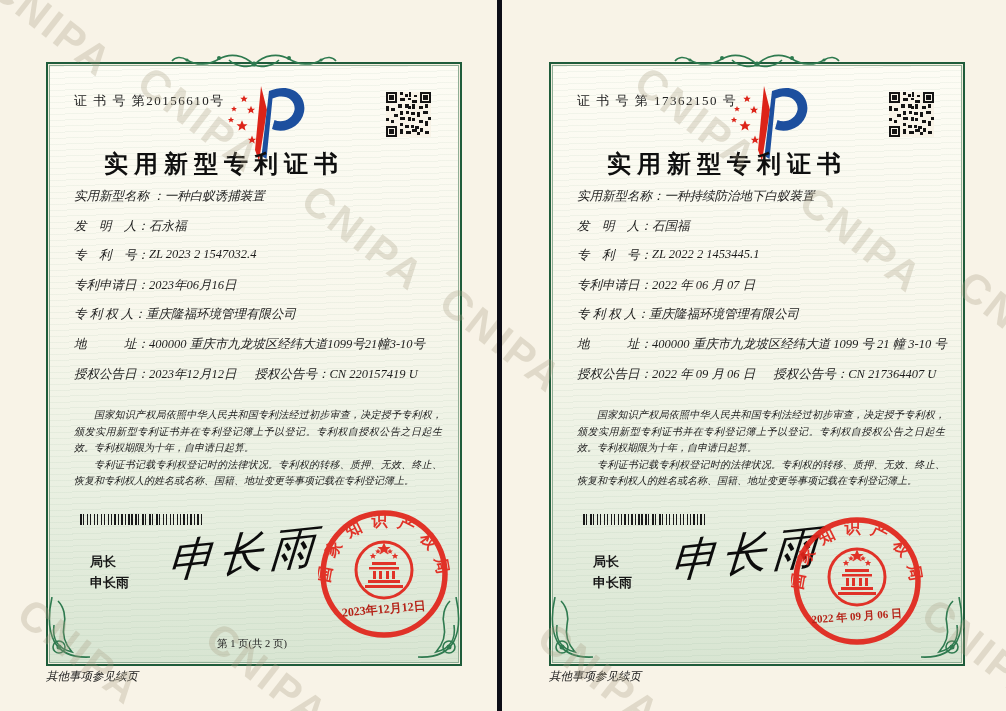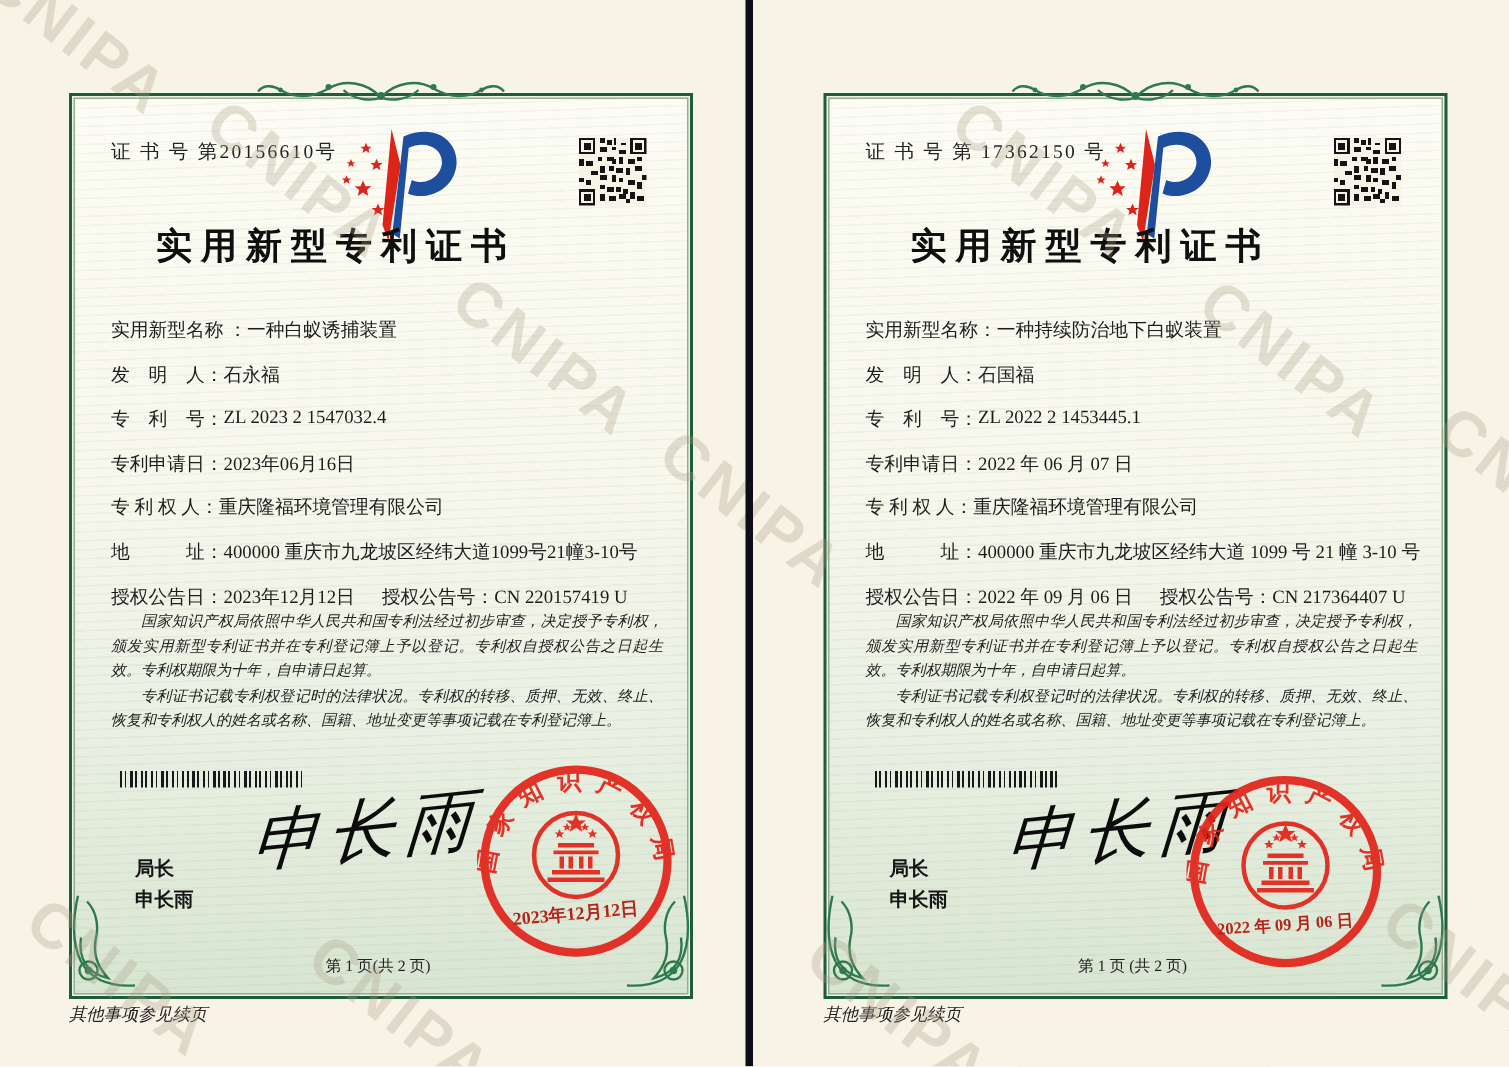--- a/index.html
+++ b/index.html
@@ -23,35 +23,35 @@
   .corner-ornament{position:absolute;bottom:-3px;width:46px;height:70px;}
   .corner-ornament.cl{left:-2px;}
   .corner-ornament.cr{right:-2px;transform:scaleX(-1);}
 
   .cert-no{position:absolute;left:74px;top:92px;font-size:13px;letter-spacing:1.5px;color:#222;}
   .logo{position:absolute;left:220px;top:84px;width:88px;height:80px;}
   .qr{position:absolute;left:386px;top:92px;width:45px;height:45px;}
   .title{position:absolute;left:46px;top:148px;width:356px;text-align:center;
          font-size:24px;font-weight:bold;letter-spacing:6px;color:#0f0f0f;}
 
-  .fields{position:absolute;left:74px;top:212px;width:372px;}
+  .fields{position:absolute;left:74px;top:188px;width:372px;font-style:italic;}
   .frow{display:flex;align-items:flex-start;height:29.6px;font-size:12.5px;white-space:nowrap;}
   .frow .lbl{white-space:pre;}
   .frow .val{white-space:pre;}
   .grant .pair2{margin-left:18px;}
 
   .paras{position:absolute;left:74px;top:407px;width:368px;font-size:10px;line-height:16.5px;
          text-align:justify;font-style:italic;color:#222;}
   .paras p{margin:0;text-indent:2em;}
 
   .barcode{position:absolute;left:80px;top:514px;width:124px;height:11px;
          background:repeating-linear-gradient(90deg,#181818 0 1.6px,transparent 1.6px 3.2px,
                     #181818 3.2px 4.3px,transparent 4.3px 6.9px);}
 
-  .officer{position:absolute;left:90px;top:568px;font-family:"Liberation Sans",sans-serif;
+  .officer{position:absolute;left:90px;top:551px;font-family:"Liberation Sans",sans-serif;
          font-size:13px;font-weight:bold;line-height:21px;color:#161616;}
   .signature{position:absolute;left:168px;top:524px;font-size:45px;letter-spacing:6px;color:#0c0c0c;
          font-style:italic;transform:rotate(-6deg) skewX(-10deg);}
 
   .seal{position:absolute;left:318px;top:508px;width:132px;height:132px;opacity:0.93;z-index:3;}
   .half.right .seal{left:288px;top:515px;}
 
   .page-no{position:absolute;left:46px;top:637px;width:412px;text-align:center;font-size:10.5px;color:#222;}
   .footer-note{position:absolute;left:46px;top:669px;width:412px;text-align:left;font-size:11.5px;
          font-style:italic;color:#222;}
@@ -359,21 +359,20 @@
             <rect x="61" y="63" width="3" height="8"></rect>
           <rect x="68" y="63" width="3" height="8"></rect>
             <rect x="74" y="63" width="3" height="8"></rect>
           <rect x="50" y="72" width="32" height="3"></rect>
           <rect x="47" y="77" width="38" height="3"></rect>
         </g>
       </g>
       <text x="66" y="105" font-size="11" font-weight="bold" fill="#b3150a" text-anchor="middle" transform="rotate(-4 66 105)">2022 年 09 月 06 日</text>
     </svg>
 
-    <div class="page-no">第 1 页 (共 2 页)</div>
     <div class="footer-note">其他事项参见续页</div>
   </div>
 
   <div class="divider"></div>
 
   <span class="wm w1">CNIPA</span>
   <span class="wm w2">CNIPA</span>
   <span class="wm w3">CNIPA</span>
   <span class="wm w4">CNIPA</span>
   <span class="wm w5">CNIPA</span>

